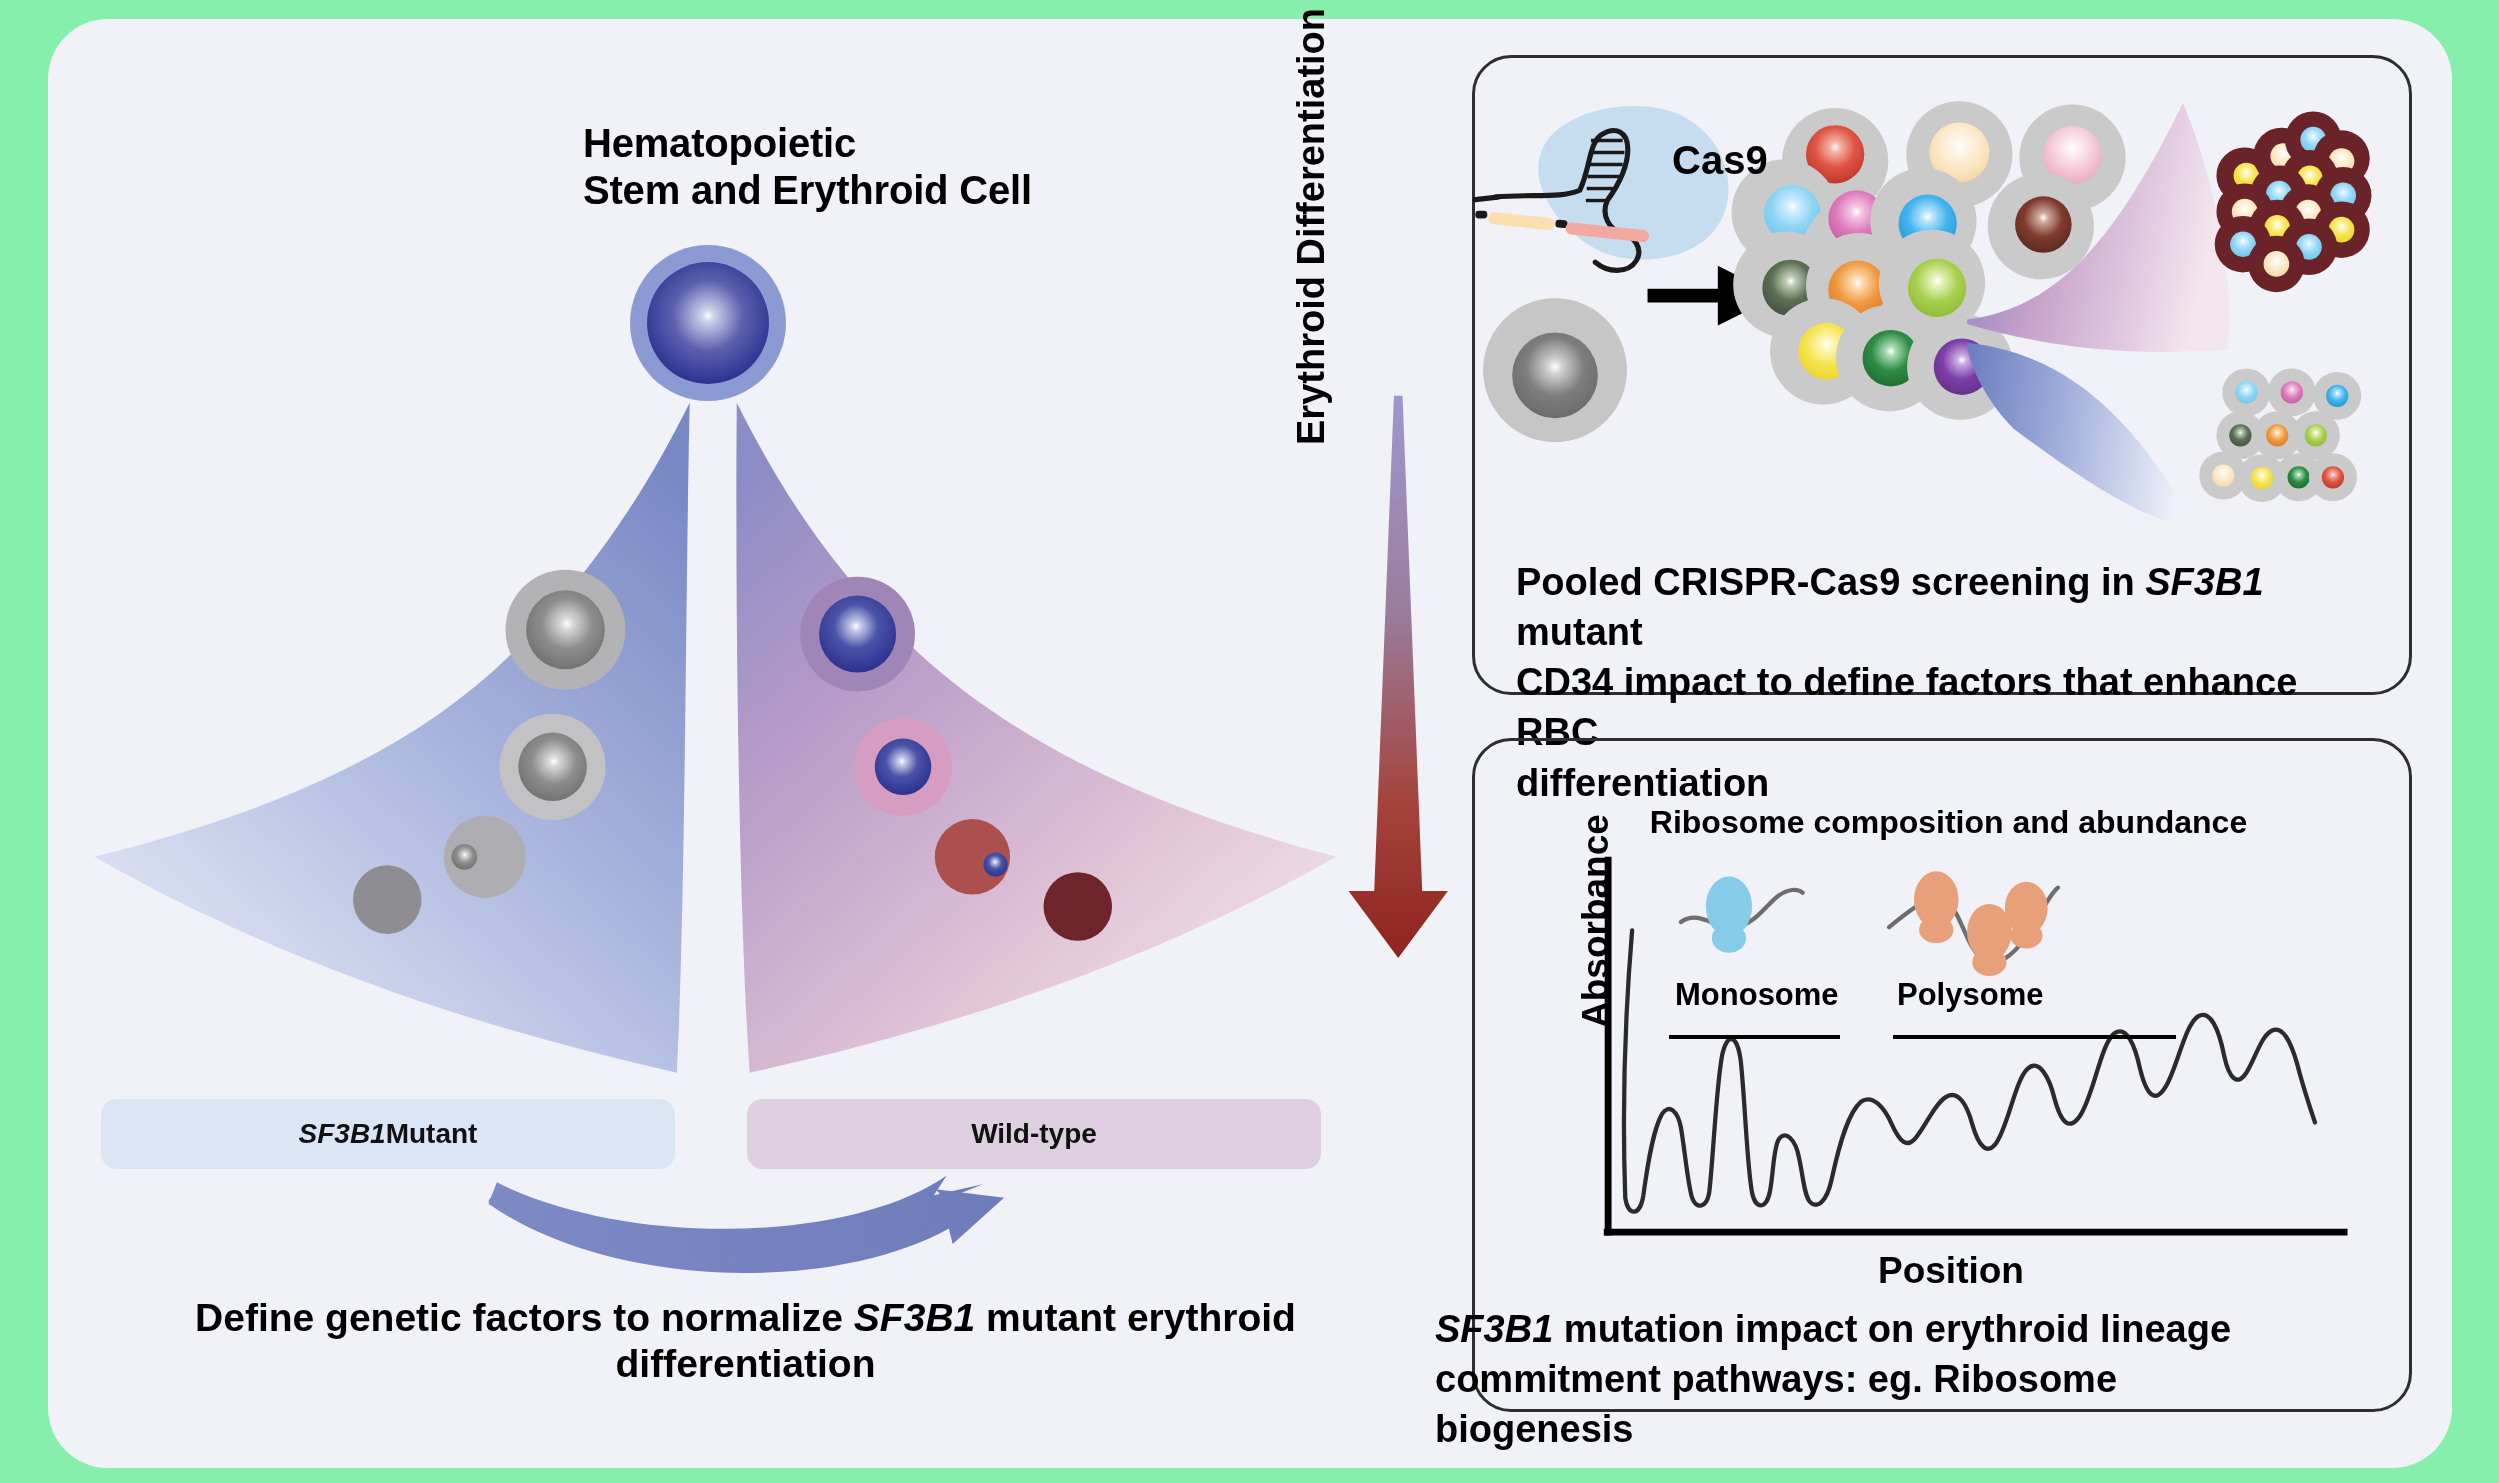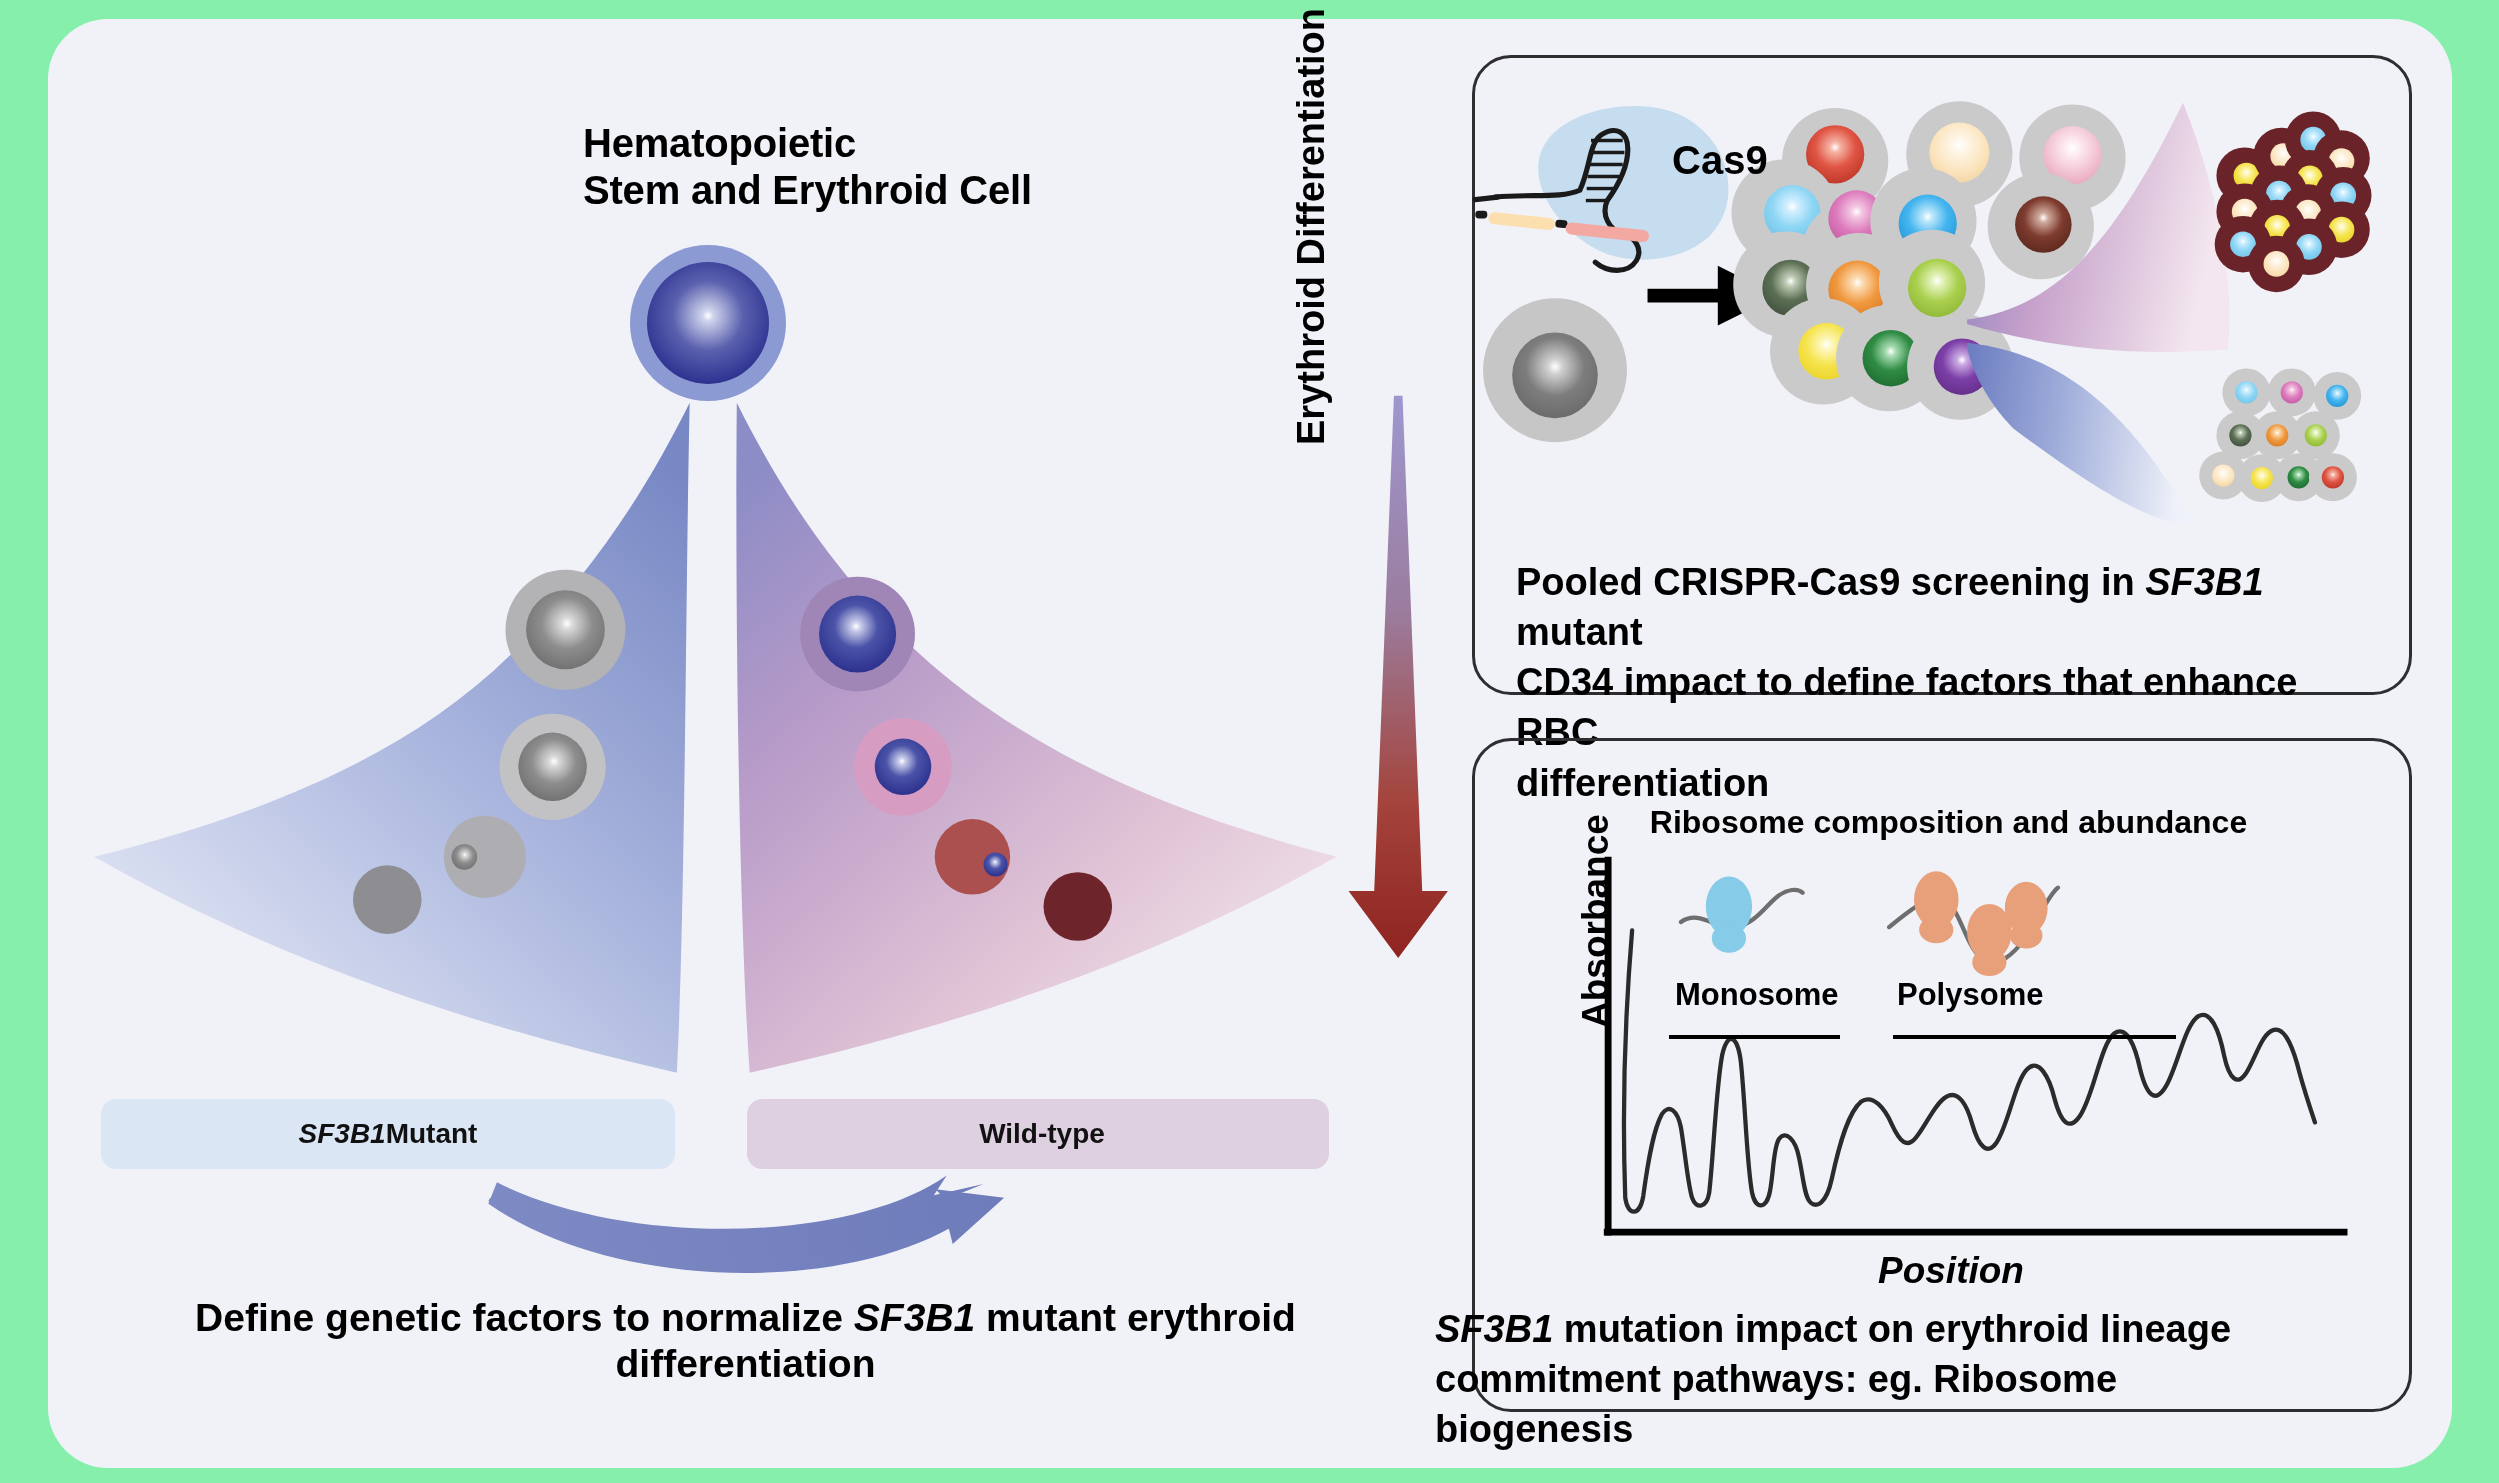--- a/index.html
+++ b/index.html
@@ -47,21 +47,21 @@
     background:radial-gradient(circle at 50% 44%, #ffffff 0%, #cfd4ec 6%, #5b61ae 38%, #2c3190 75%, #262b86 100%);
   }
 
   
   .pill{
     position:absolute;height:70px;border-radius:15.4px;
     display:flex;align-items:center;justify-content:center;
     font-size:28px;font-weight:bold;color:#111;
   }
   #pill-mut{ left:101px; top:1099px; width:574px; background:#dbe6f5; }
-  #pill-wt { left:747px; top:1099px; width:574px; background:#ded0e0;padding-left:8px; }
+  #pill-wt { left:747px; top:1099px; width:574px; background:#ded0e0; }
 
   #bottom-caption{
     left:86px; top:1295px; width:1319px;
     font-size:39px; text-align:center;
   }
 
   
   #eryth-label{
     position:absolute;left:1290px;top:445px;
     width:480px;
@@ -84,21 +84,21 @@
     left:1435px; top:1304px; width:874px;
     font-size:38px; line-height:1.32;
   }
   #axis-y-label{
     position:absolute;left:1575px;top:1028px;
     transform:rotate(-90deg); transform-origin:0 0;
     font-size:37px;font-weight:bold;color:#000;white-space:nowrap;
   }
   #axis-x-label{
     left:1814px; top:1249px; width:274px;
-    font-size:37px; text-align:center;font-style:italic;
+    font-size:37px; text-align:center;
   }
   #lbl-monosome{ left:1675px; top:977px; font-size:31px; }
   #lbl-polysome{ left:1897px; top:977px; font-size:31px; }
   #cas9-label{ left:1672px; top:137px; font-size:40px; }
 
   .hbar{position:absolute;background:#000;height:4.3px;}
   #bar-mono{ left:1669px; top:1035px; width:171px; }
   #bar-poly{ left:1893px; top:1035px; width:283px; }
 
   svg{position:absolute;left:0;top:0;overflow:visible;}

